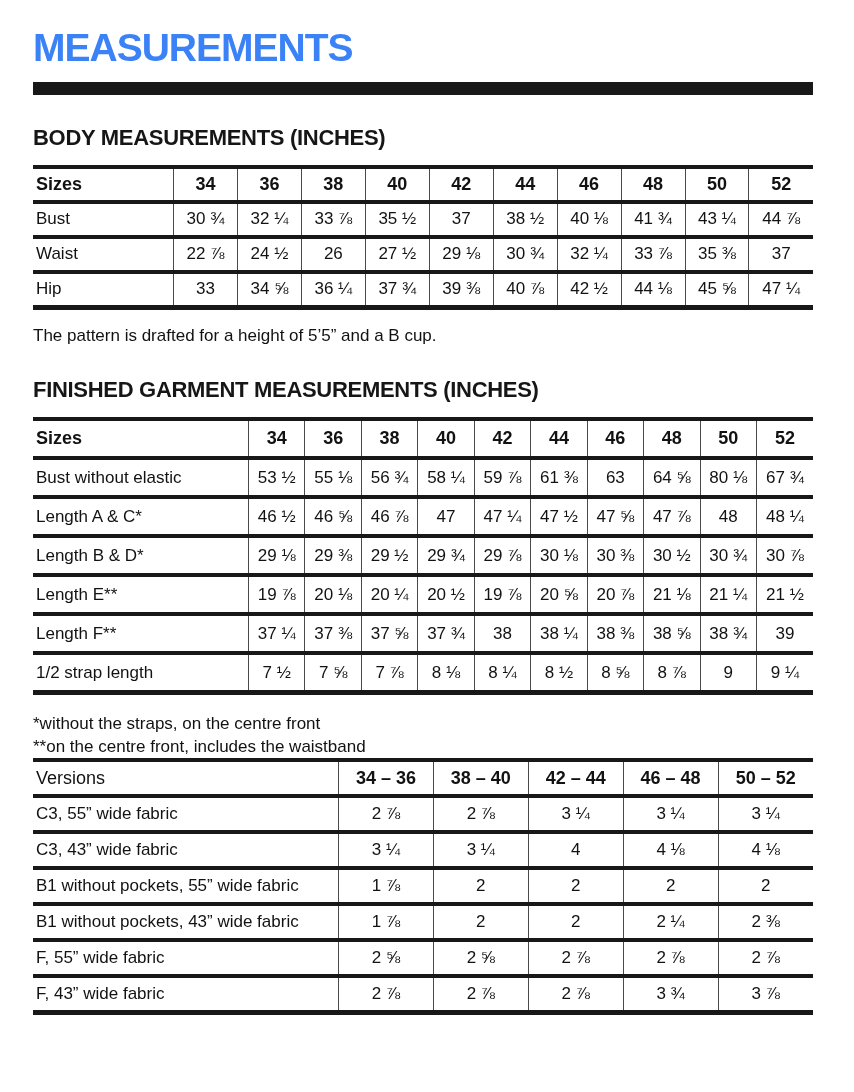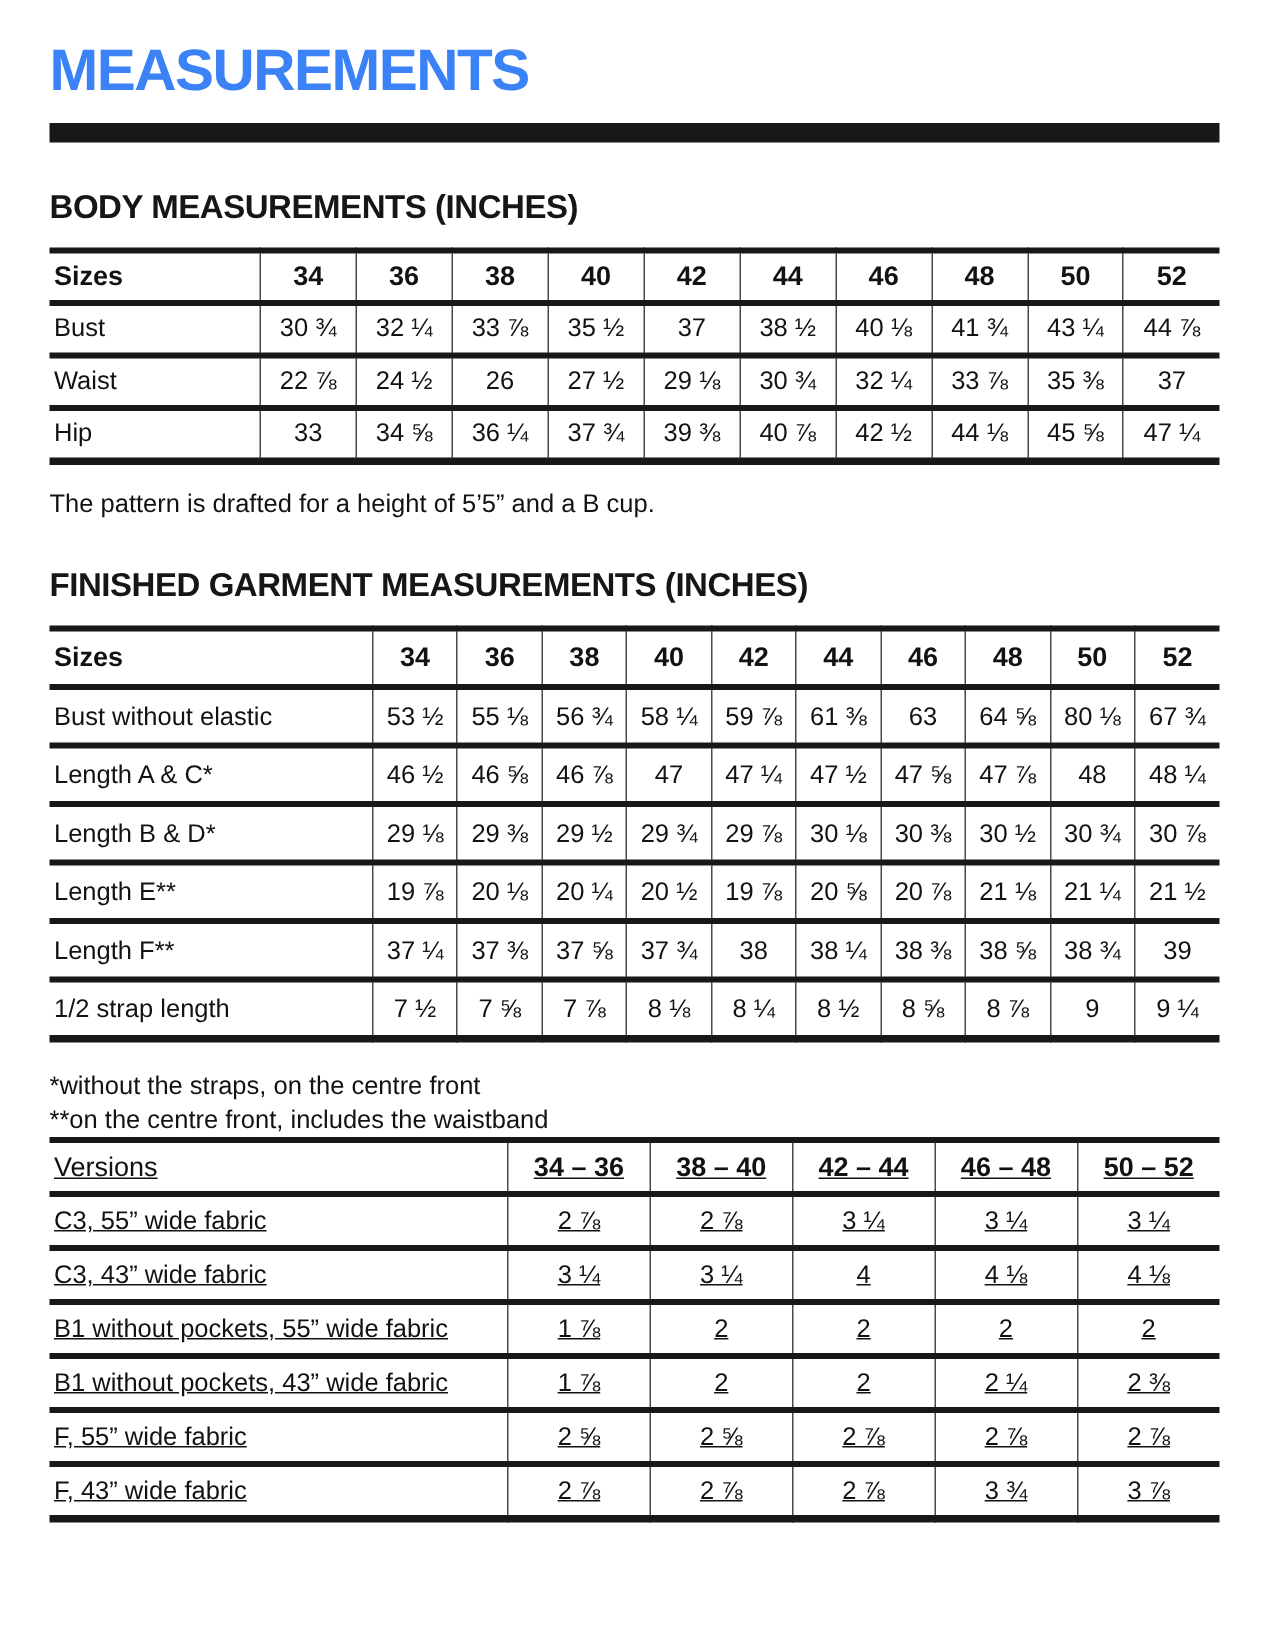--- a/index.html
+++ b/index.html
@@ -33,21 +33,21 @@
     border-left:1.5px solid #4a4a4a;
     font-weight:normal; white-space:nowrap; overflow:hidden;
   }
   table.meas th:first-child, table.meas td:first-child {
     border-left:none; text-align:left; padding-left:3px;
   }
   table.meas th { font-size:18px; font-weight:bold; }
   table.meas td { font-size:17px; }
   table.t1 th, table.t1 td { height:31px; }
   table.t2 th, table.t2 td { height:35px; }
-  table.t3 th, table.t3 td { height:32px;text-decoration:underline; }
+  table.t3 th, table.t3 td { height:32px; }
   table.bold-labels td:first-child { font-weight:normal; }
   table.plain-labels th:first-child { font-weight:normal; }
   table.plain-labels td:first-child { font-weight:normal; }
 
   .note-text { font-size:17px; margin:15px 0 0 0; line-height:1.3; }
   .footnotes { font-size:17px; margin:17px 0 0 0; line-height:23px; }
   .footnotes p { margin:0; }
 </style>
 </head>
 <body>

